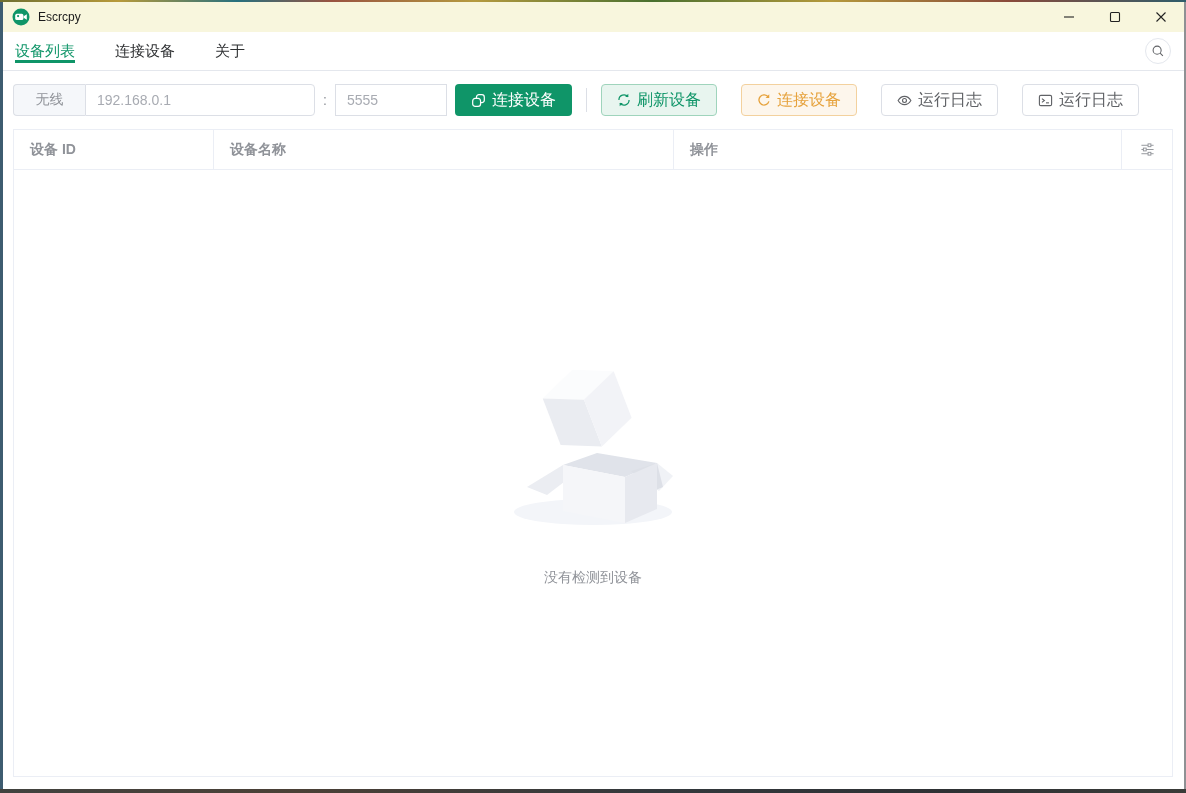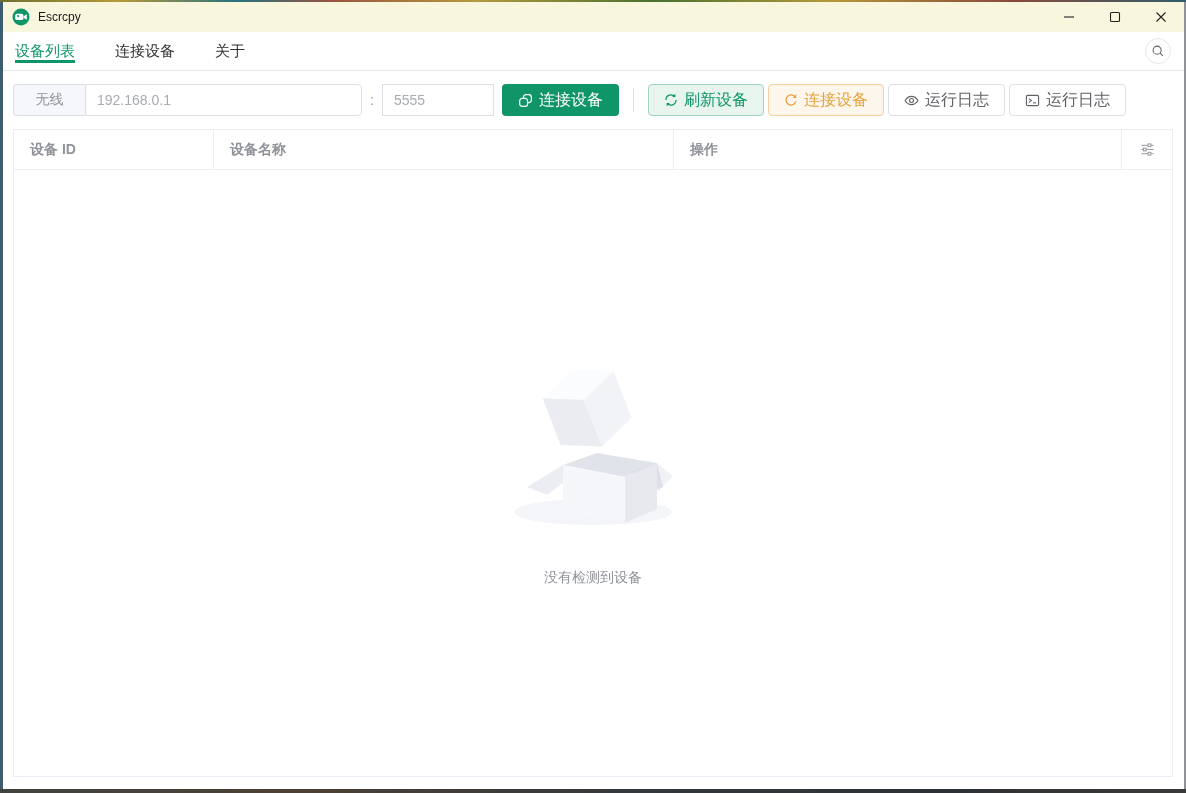--- a/index.html
+++ b/index.html
@@ -42,31 +42,31 @@
   .tab.active::after{content:"";position:absolute;left:0;right:0;bottom:-1px;height:3px;background:var(--primary)}
   .search-btn{position:absolute;right:13px;top:50%;transform:translateY(-50%);width:26px;height:26px;
     border:1px solid #e4e7ed;border-radius:50%;background:#fff;display:flex;align-items:center;justify-content:center;cursor:pointer;padding:0}
 
   
   .toolbar{position:absolute;top:52px;left:10px;right:10px;height:32px;display:flex;align-items:center}
   .prepend{width:72px;height:32px;background:#f5f7fa;border:1px solid var(--border);border-right:none;
     border-radius:4px 0 0 4px;color:var(--muted);font-size:14px;display:flex;align-items:center;justify-content:center}
   .ipt{height:32px;border:1px solid var(--border);border-radius:0;padding:0 11px;font-size:14px;color:var(--text);outline:none;background:#fff}
   .ipt::placeholder{color:var(--placeholder)}
-  .ip-input{width:277px;border-radius:0 4px 4px 0}
+  .ip-input{width:230px;border-radius:0 4px 4px 0}
   .port-input{width:112px}
   .sep{color:var(--muted);margin:0 8px;font-size:14px}
   .btn{height:32px;display:inline-flex;align-items:center;gap:6px;padding:0 15px;border-radius:4px;
     font-size:16px;border:1px solid transparent;cursor:pointer;background:#fff;white-space:nowrap}
   .btn-primary{background:var(--primary);color:#fff;margin-left:8px}
   .btn-refresh{color:var(--primary);background:#e8f5ef;border-color:#9fd4bc}
   .btn-warning{color:var(--warning);background:#fdf6ec;border-color:#f3d19e}
   .btn-default{color:var(--text);border-color:var(--border)}
   .divider{width:1px;height:24px;background:var(--border);margin:0 14px;flex:none}
-  .toolbar-right{display:flex;gap:4px;align-items:flex-end}
+  .toolbar-right{display:flex;gap:24px;align-items:flex-end}
 
   
   .device-table{position:absolute;top:97px;left:10px;right:11px;bottom:12px;border:1px solid var(--table-border);
     display:flex;flex-direction:column;background:#fff}
   .t-header{display:flex;height:40px;border-bottom:1px solid var(--table-border);flex:none}
   .t-cell{display:flex;align-items:center;padding:0 16px;font-size:14px;color:var(--muted);font-weight:600;
     border-right:1px solid var(--table-border)}
   .c-id{width:200px}
   .c-name{width:460px}
   .c-op{flex:1}

